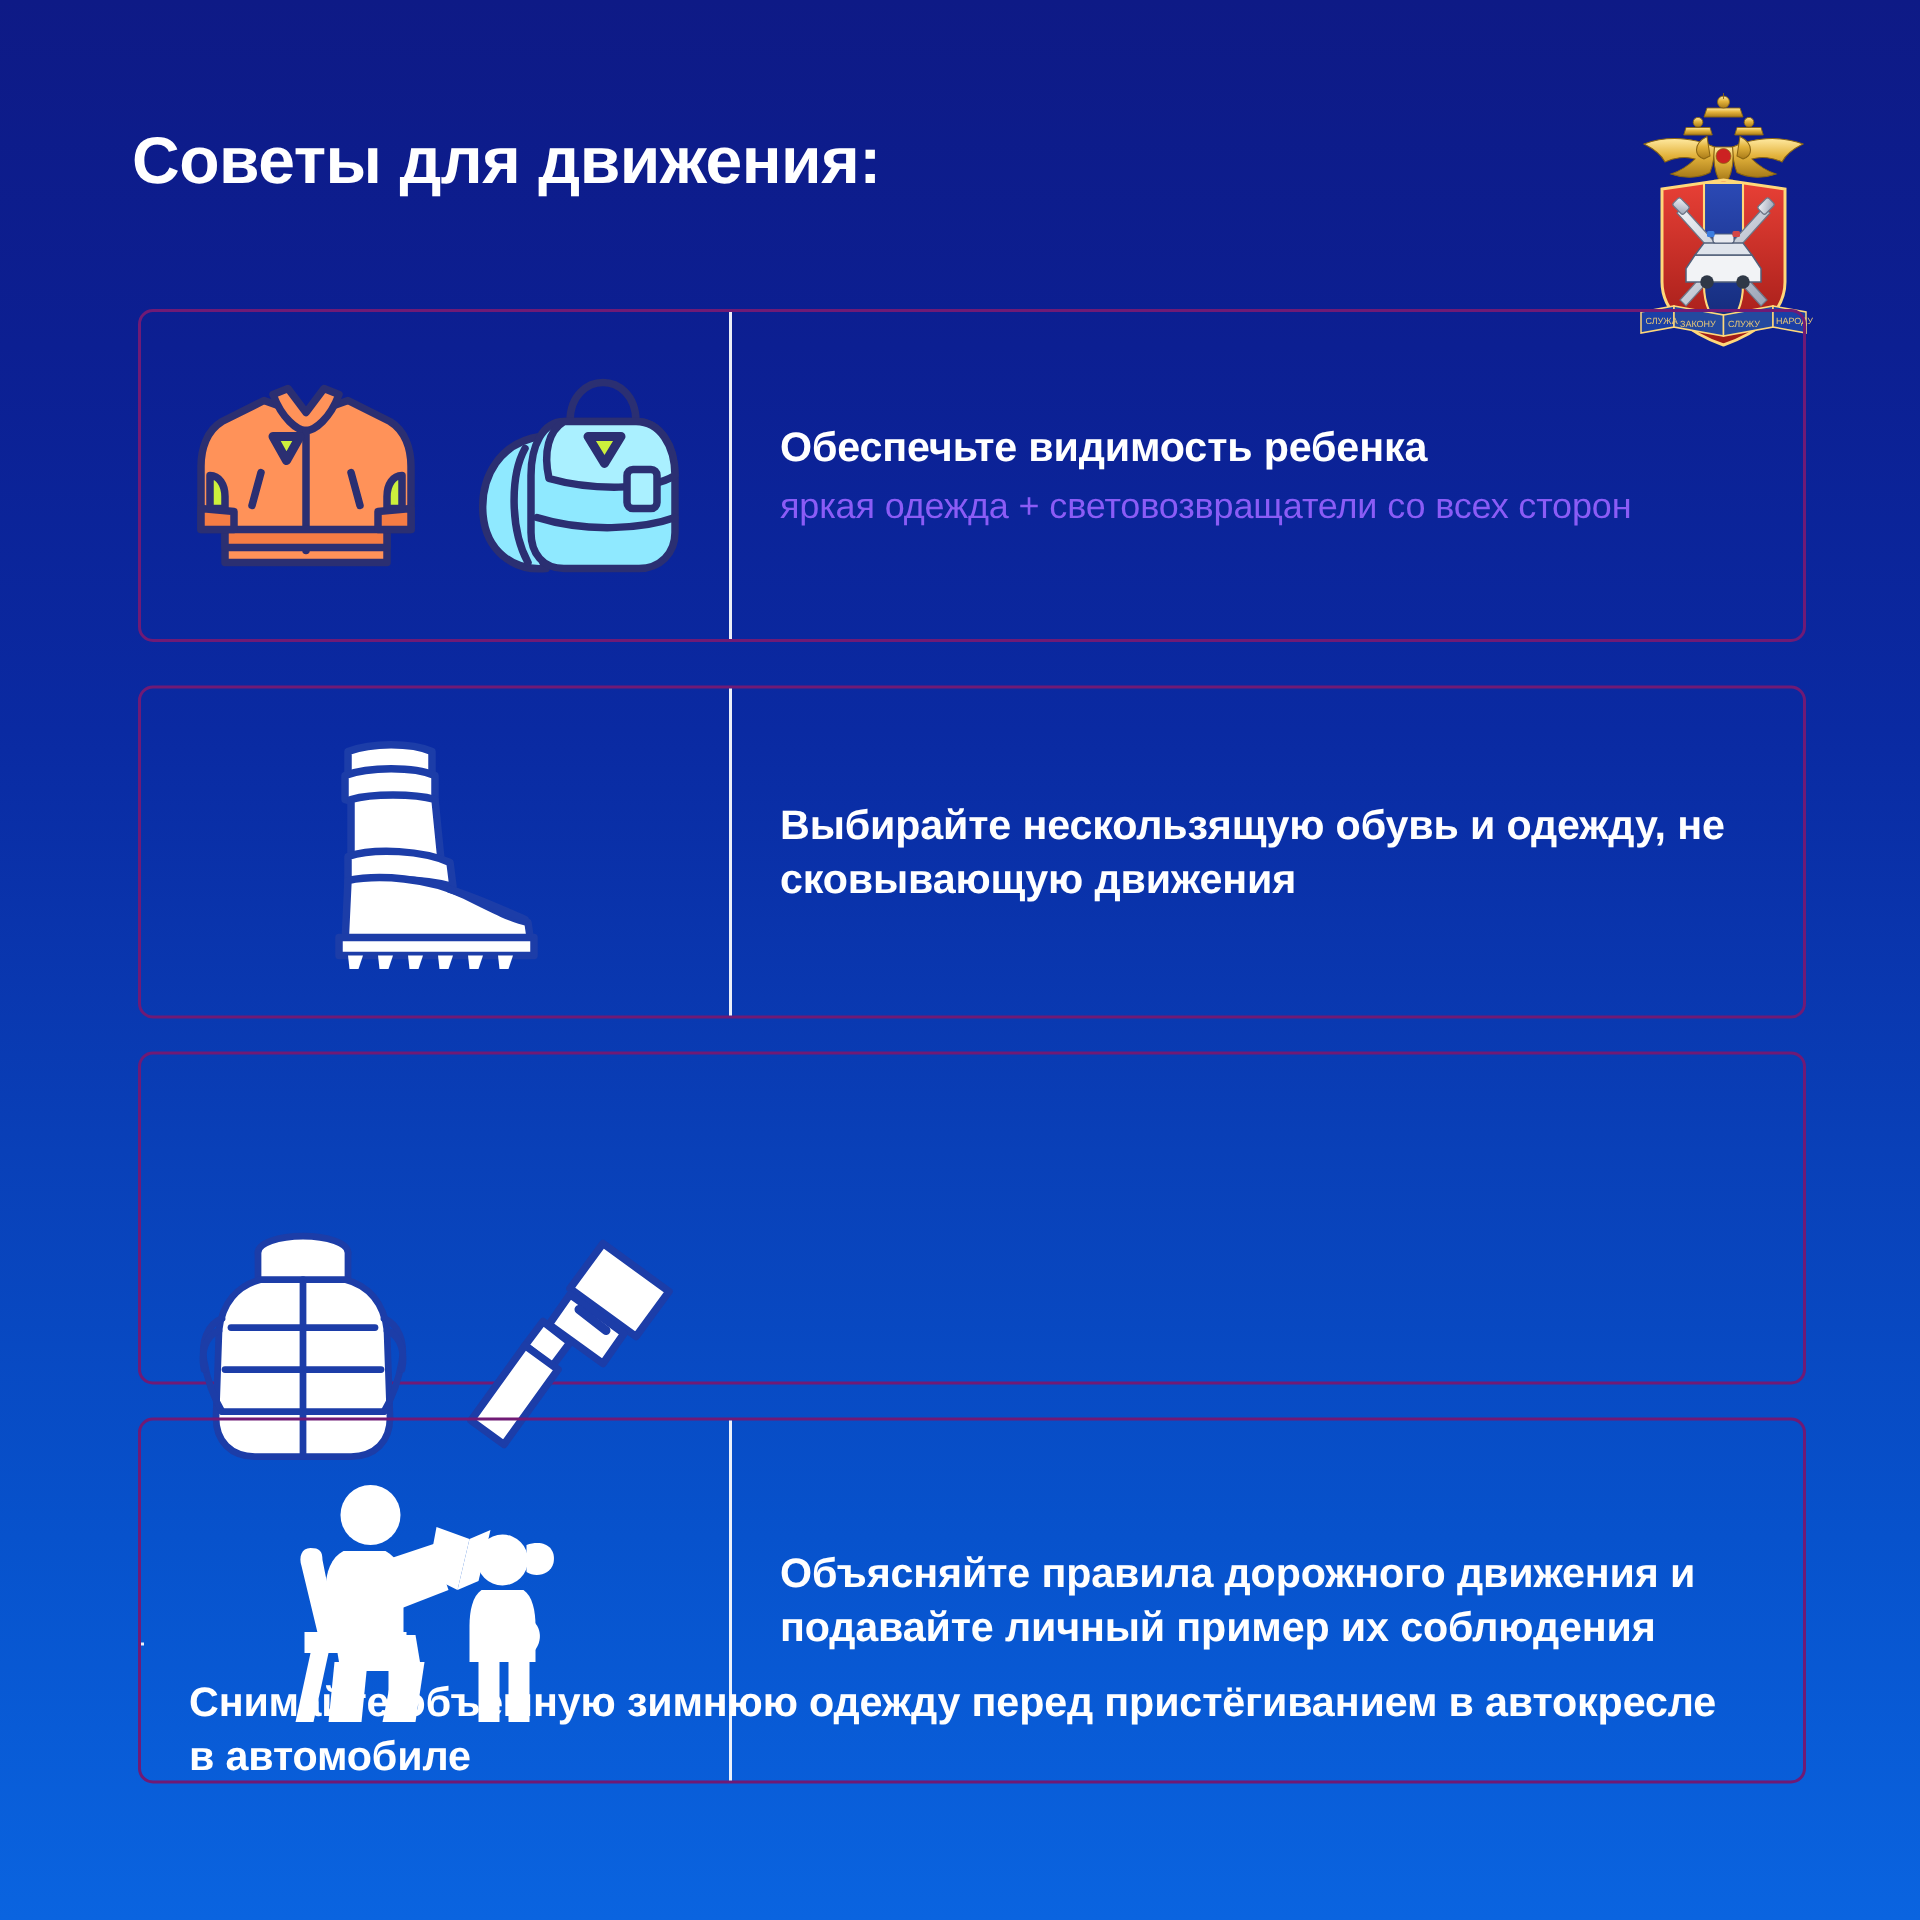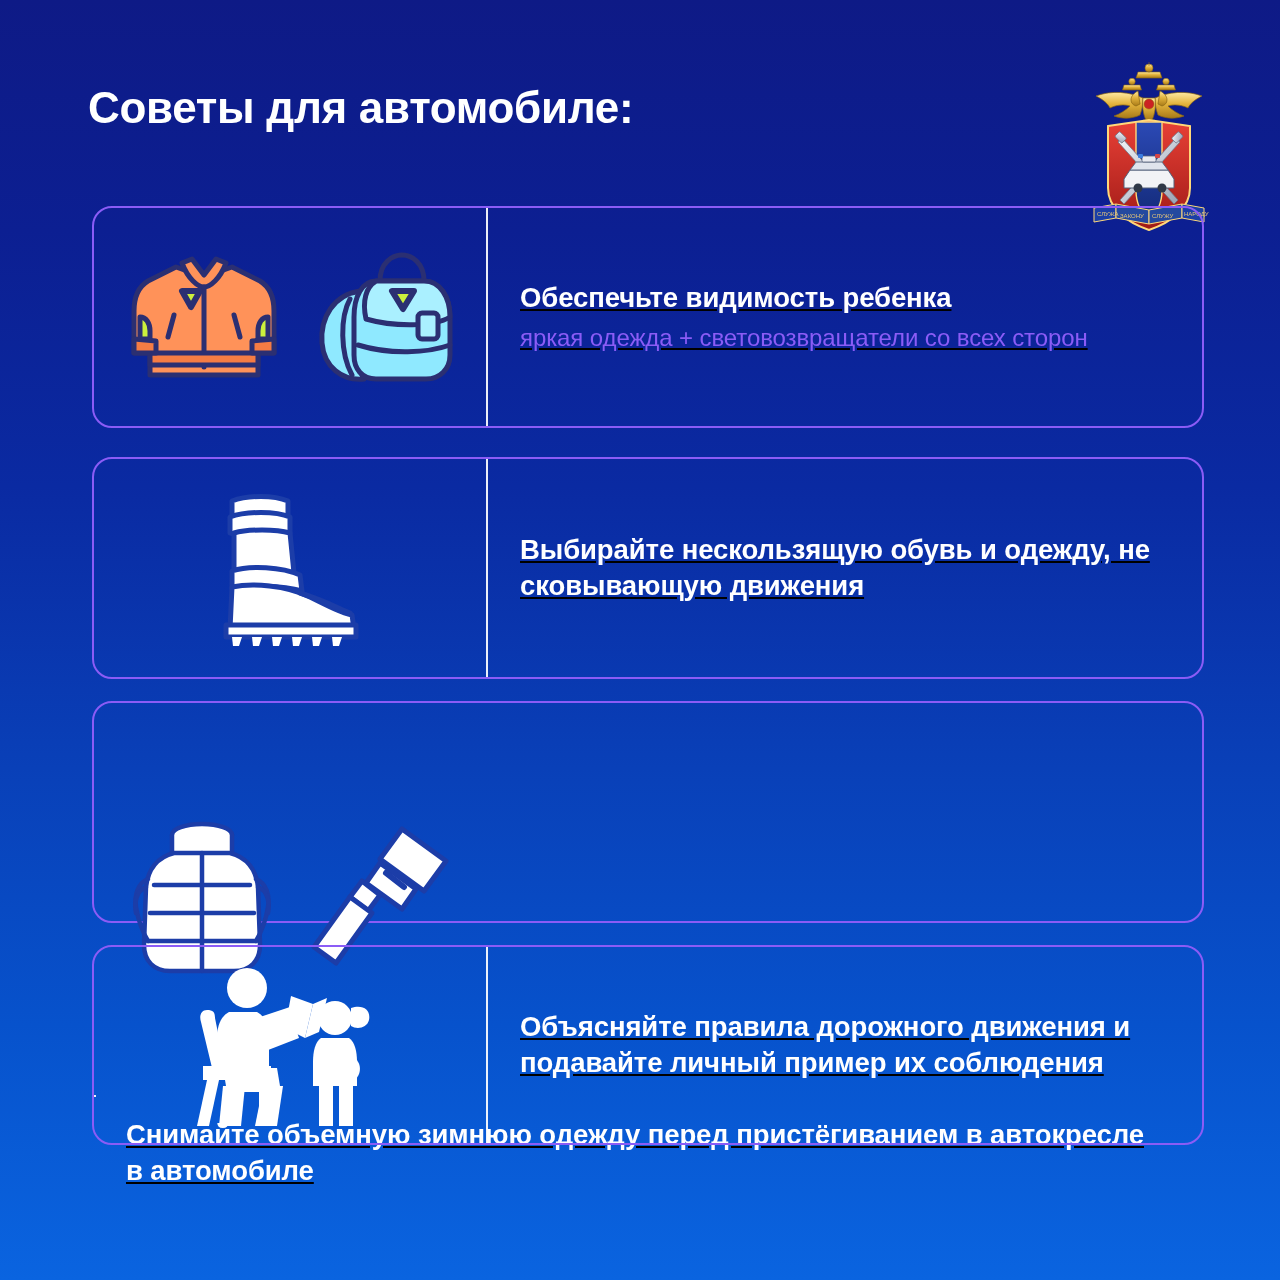--- a/index.html
+++ b/index.html
@@ -47,27 +47,26 @@
   
   .cards {
     position: absolute;
     left: 92px;
     top: 206px;
     width: 1112px;
   }
 
   .card {
     position: relative;
-    border: 2px solid #8b5cf6;
-    border-radius: 20px;
+    border: 2px solid #701a75;
+    border-radius: 10px;
     display: flex;
     align-items: stretch;
     margin-bottom: 22px;
     background: transparent;
-    text-decoration: underline;
   }
 
   .card-icon {
     width: 392px;
     flex: 0 0 392px;
     display: flex;
     align-items: center;
     justify-content: center;
     padding: 16px 0;
   }
@@ -101,35 +100,35 @@
     color: #8b5cf6;
     line-height: 1.34;
     margin-top: 7px;
     letter-spacing: -0.1px;
   }
 
   
   .card-1 { height: 222px; }
   .card-2 { height: 222px; margin-top: 29px; }
   .card-3 { height: 222px; flex-direction: column; }
-  .card-4 { height: 200px; }
+  .card-4 { height: 244px; }
 
   .icon-row {
     display: flex;
     align-items: center;
     justify-content: center;
     gap: 26px;
   }
 
   svg.ic { display: block; }
 </style>
 </head>
 <body>
 
-<div class="page-title">Советы для автомобиле:</div>
+<div class="page-title">Советы для движения:</div>
 
 <div class="emblem">
   <svg viewBox="0 0 126 176" xmlns="http://www.w3.org/2000/svg">
     <defs>
       <linearGradient id="goldg" x1="0" y1="0" x2="0" y2="1">
         <stop offset="0%" stop-color="#ffe9a0"></stop>
         <stop offset="45%" stop-color="#e3b33c"></stop>
         <stop offset="100%" stop-color="#a87a18"></stop>
       </linearGradient>
       <linearGradient id="redg" x1="0" y1="0" x2="0" y2="1">

